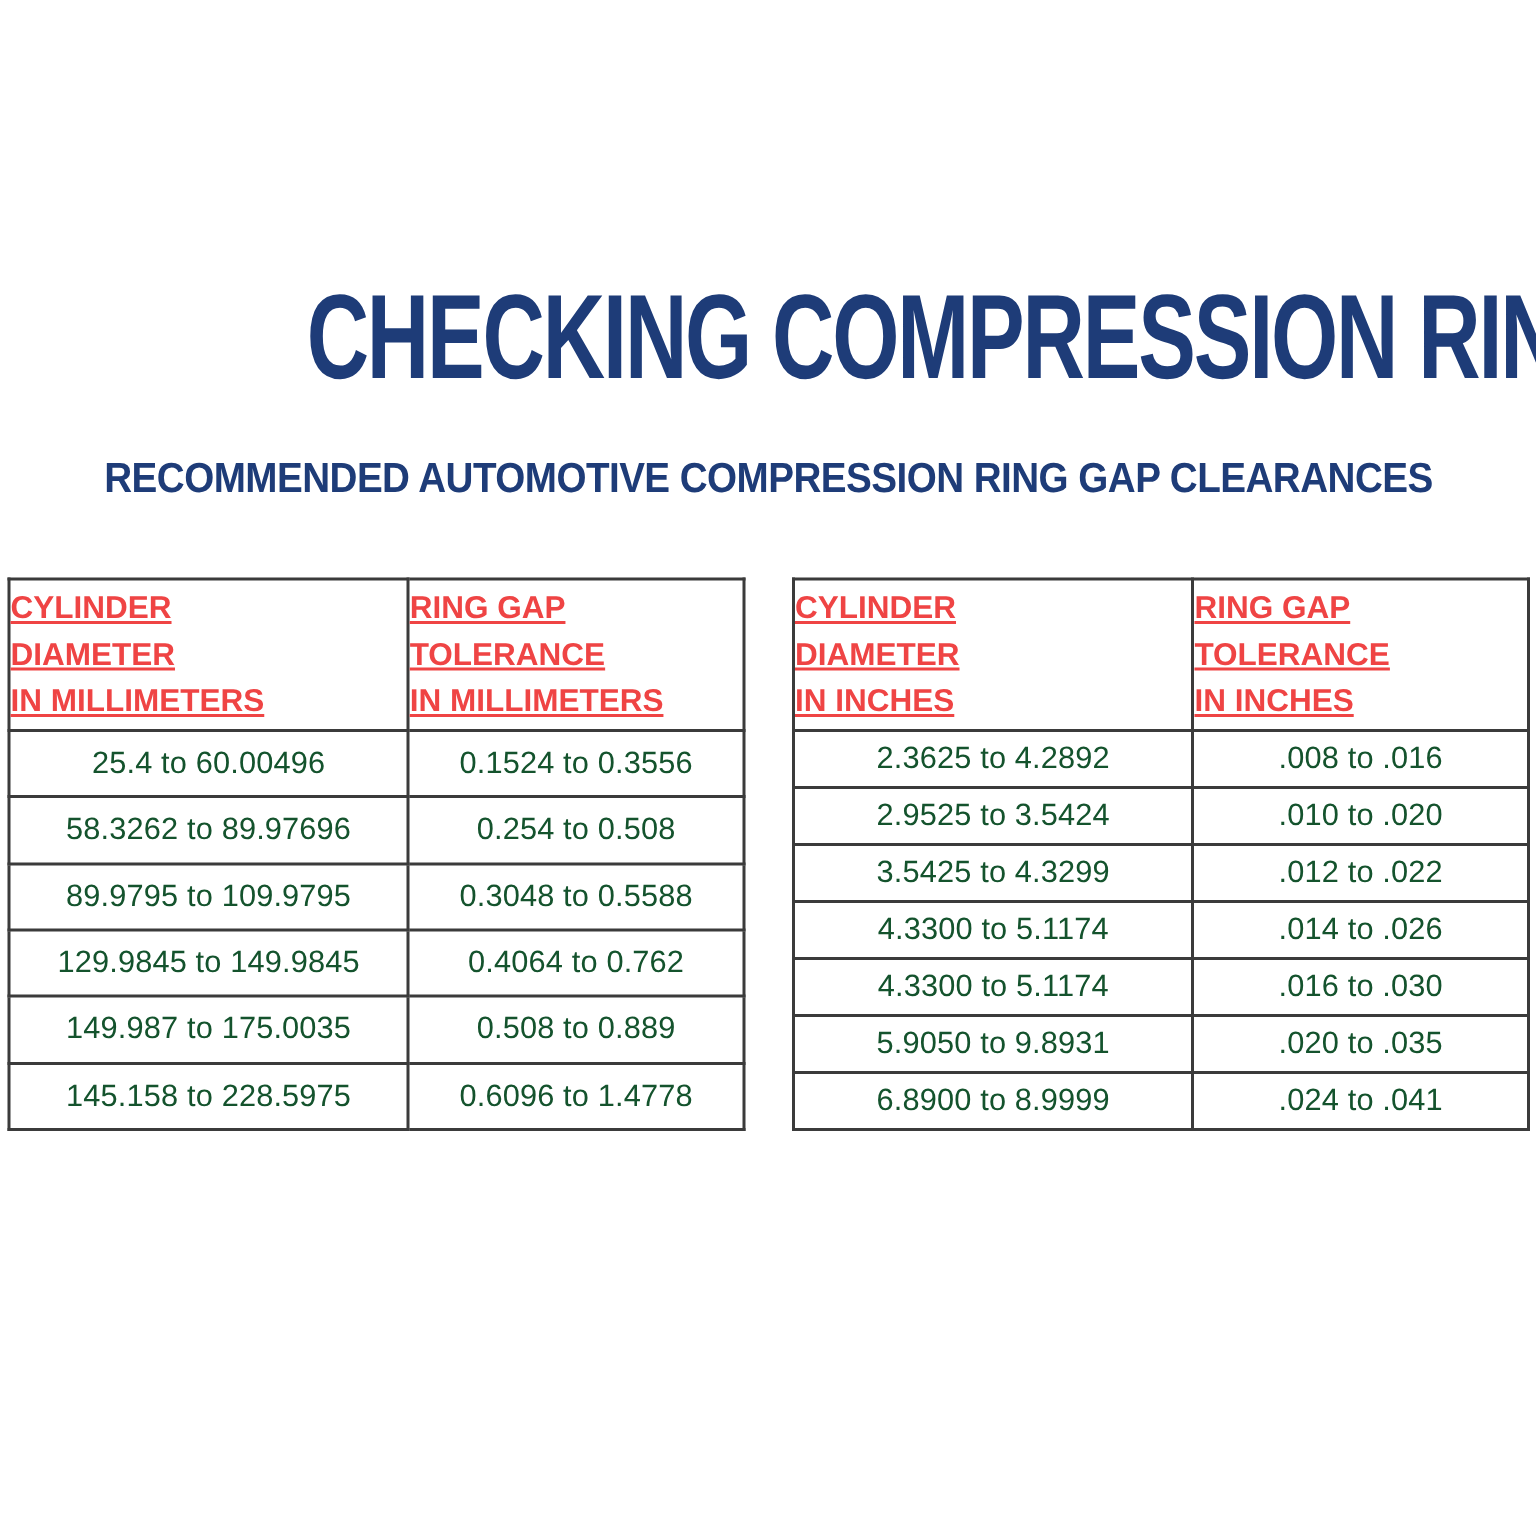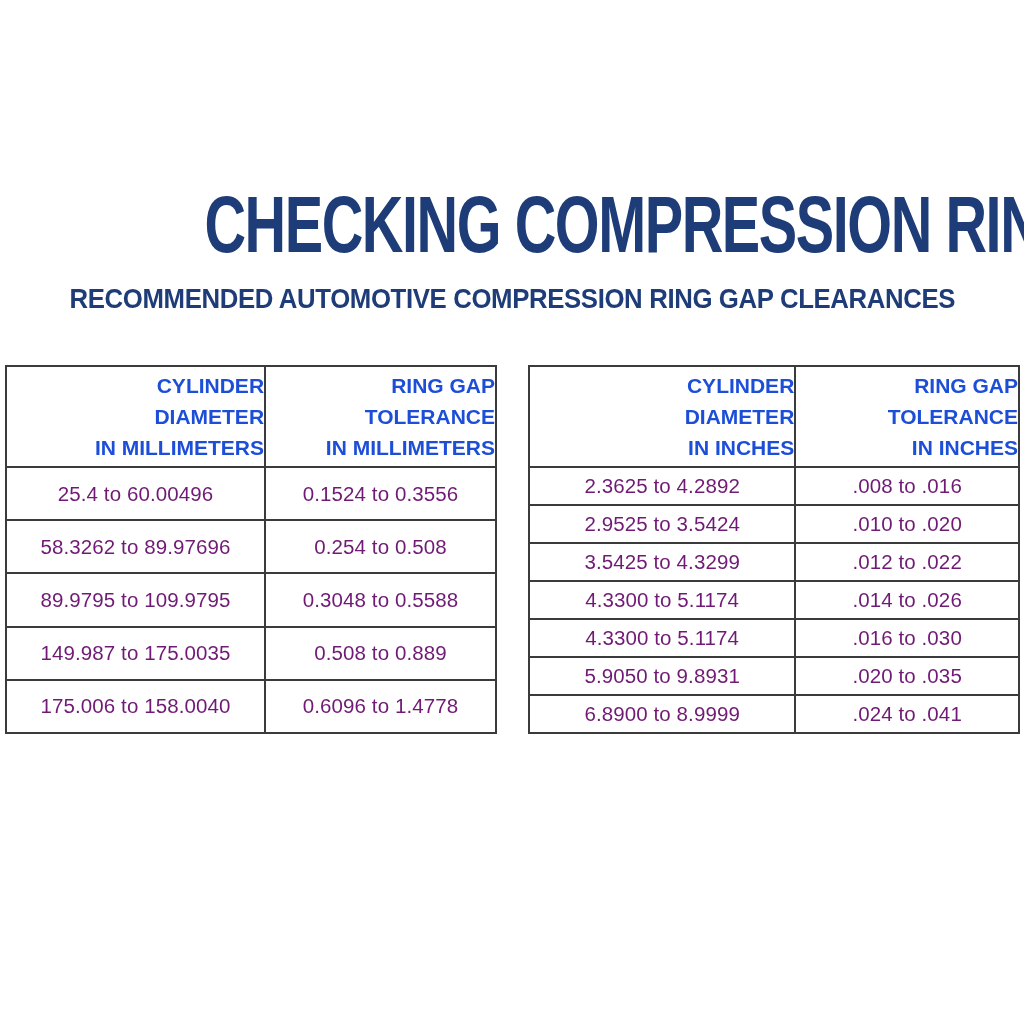--- a/index.html
+++ b/index.html
@@ -30,21 +30,21 @@
     display: inline-block;
     font-size: 80px;
     font-weight: 700;
     letter-spacing: -2px;
     color: #1e3c78;
     transform: scaleX(0.72);
     transform-origin: 50% 50%;
     white-space: nowrap;
   }
   .subtitle-wrap {
-    margin: 20px 0 0 0;
+    margin: 40px 0 0 0;
     text-align: center;
     line-height: 1;
     white-space: nowrap;
   }
   .subtitle-text {
     display: inline-block;
     font-size: 28px;
     font-weight: 700;
     letter-spacing: -0.4px;
     color: #1e3c78;
@@ -64,31 +64,32 @@
     background: #ffffff;
   }
   table.ring-table, table.ring-table th, table.ring-table td {
     border: 2px solid #3b3b3b;
   }
   table.ring-table th {
     height: 99px;
     font-size: 21px;
     font-weight: 700;
     line-height: 31px;
-    color: #1d4ed8;
-    text-align: right;
+    color: #ef4444;
+    text-align: left;
     vertical-align: middle;
     white-space: pre-line;
     padding: 0;
+    text-decoration: underline;
   }
   table.ring-table td {
     height: 36px;
     font-size: 20.5px;
     font-weight: 400;
-    color: #701a75;
+    color: #14532d;
     text-align: center;
     vertical-align: middle;
     padding: 0;
     letter-spacing: 0.1px;
   }
 </style>
 </head>
 <body>
 
 <div class="page">
@@ -120,25 +121,29 @@
           </tr>
           <tr>
             <td>58.3262 to 89.97696</td>
             <td>0.254 to 0.508</td>
           </tr>
           <tr>
             <td>89.9795 to 109.9795</td>
             <td>0.3048 to 0.5588</td>
           </tr>
           <tr>
+            <td>129.9845 to 149.9845</td>
+            <td>0.4064 to 0.762</td>
+          </tr>
+          <tr>
             <td>149.987 to 175.0035</td>
             <td>0.508 to 0.889</td>
           </tr>
           <tr>
-            <td>175.006 to 158.0040</td>
+            <td>145.158 to 228.5975</td>
             <td>0.6096 to 1.4778</td>
           </tr>
         </tbody>
     </table>
     <table class="ring-table">
       <thead>
           <tr>
             <th>CYLINDER
 DIAMETER
 IN INCHES</th>

